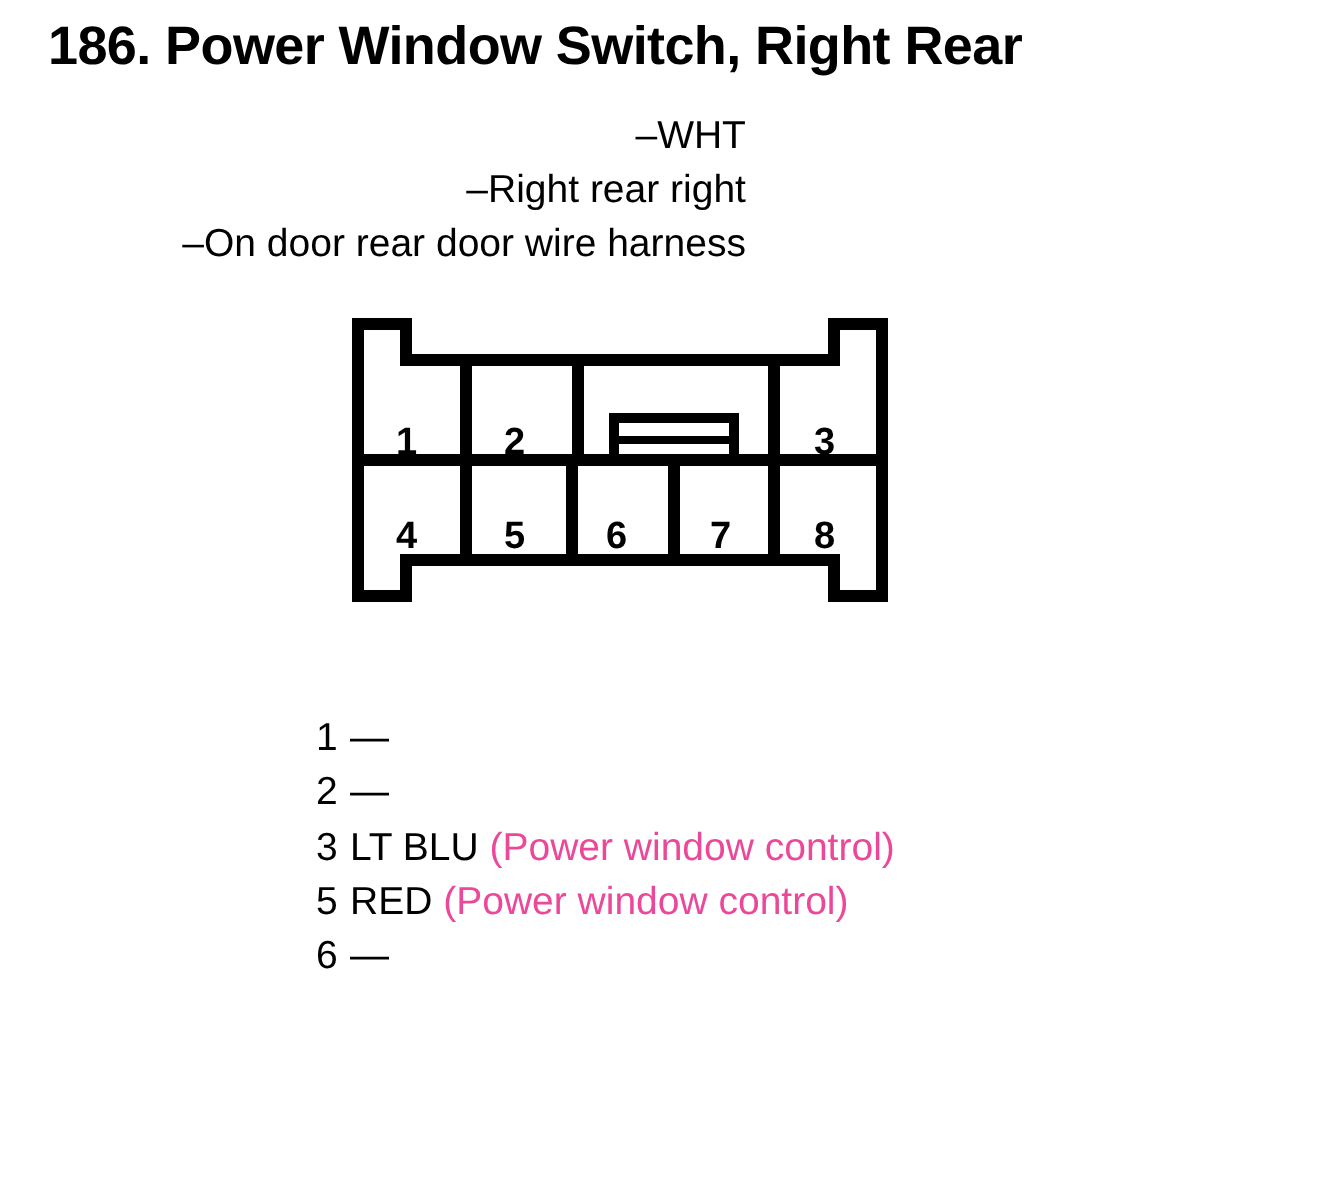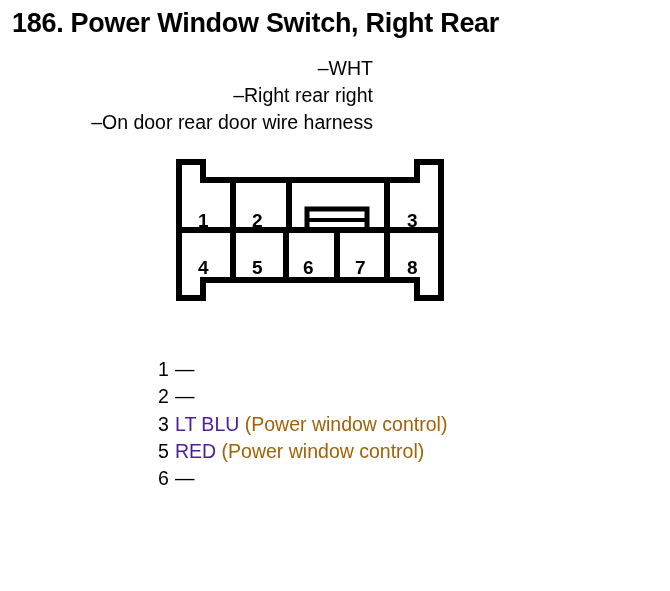--- a/index.html
+++ b/index.html
@@ -12,21 +12,21 @@
     height: 591px;
     position: relative;
     font-family: "Liberation Sans", sans-serif;
     color: #000000;
     overflow: hidden;
   }
 
   
   #page-title {
     position: absolute;
-    left: 12px;
+    left: 24px;
     top: 8px;
     font-size: 27px;
     font-weight: bold;
     letter-spacing: -0.3px;
     white-space: nowrap;
     text-align: right;
   }
 
   
   #desc-list {
@@ -72,24 +72,24 @@
     line-height: 27.3px;
   }
   .pin-row {
     white-space: nowrap;
   }
   .pin-idx {
     display: inline-block;
     width: 17px;
   }
   .pin-wire {
-    color: #4c1d95;
+    color: #000000;
   }
   .pin-desc {
-    color: #a16207;
+    color: #ec4899;
   }
   .pin-empty {
     color: #000000;
   }
 </style>
 </head>
 <body>
 
 <div id="page-title">186. Power Window Switch, Right Rear</div>
 

